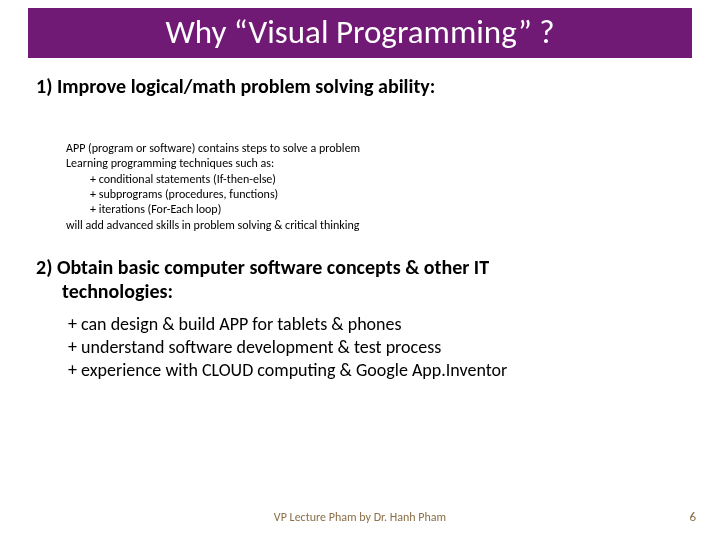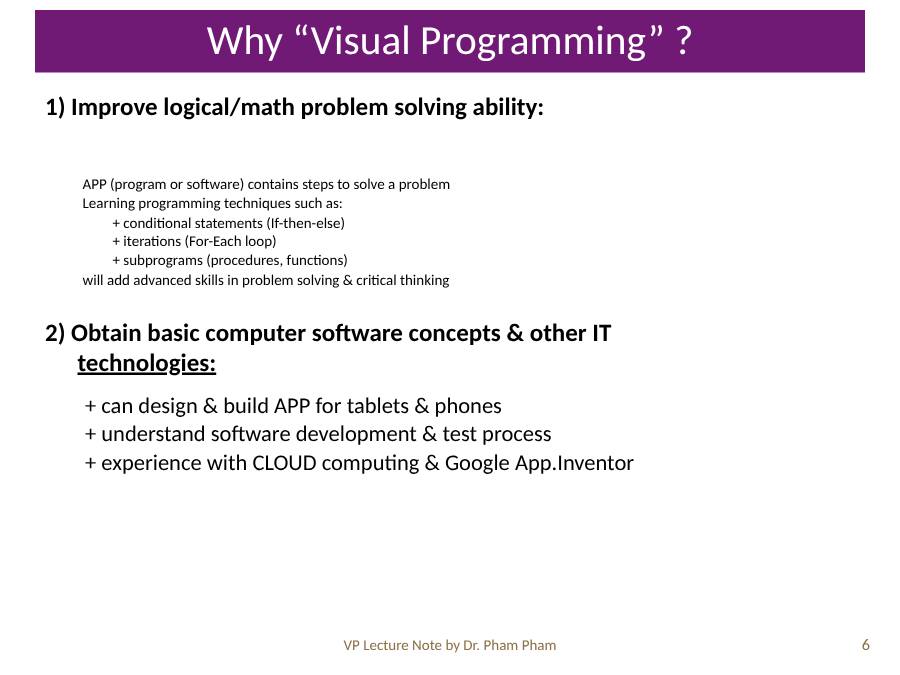--- a/index.html
+++ b/index.html
@@ -37,21 +37,21 @@
   }
   .sub-indent {
     padding-left: 24px;
   }
   .heading2 {
     font-weight: bold;
     font-size: 20px;
     line-height: 1.2;
     margin-bottom: 10px;
   }
-  .heading2 .indent-line { padding-left: 26px; display:block;text-decoration:underline; }
+  .heading2 .indent-line { padding-left: 26px; display:block; }
   .block2 {
     padding-left: 32px;
     font-size: 18px;
     line-height: 1.28;
   }
   .footer {
     position: absolute;
     bottom: 16px;
     left: 0;
     width: 720px;
@@ -73,32 +73,32 @@
 <div class="title-bar">Why “Visual Programming” ?</div>
 
 <div class="content">
 
   <div class="heading">1) Improve logical/math problem solving ability:</div>
   <div class="block1">
     <div>APP (program or software) contains steps to solve a problem</div>
     <div>Learning programming techniques such as:</div>
     <div class="sub-indent">
       <div>+ conditional statements (If-then-else)</div>
+      <div>+ subprograms (procedures, functions)</div>
       <div>+ iterations (For-Each loop)</div>
-      <div>+ subprograms (procedures, functions)</div>
     </div>
     <div>will add advanced skills in problem solving &amp; critical thinking</div>
   </div>
 
   <div class="heading2">
     <span>2) Obtain basic computer software concepts &amp; other IT</span>
     <span class="indent-line">technologies:</span>
   </div>
   <div class="block2">
     <div>+ can design &amp; build APP for tablets &amp; phones</div>
     <div>+ understand software development &amp; test process</div>
     <div>+ experience with CLOUD computing &amp; Google App.Inventor</div>
   </div>
 
 </div>
 
-<div class="footer">VP Lecture Note by Dr. Pham Pham</div>
+<div class="footer">VP Lecture Pham by Dr. Hanh Pham</div>
 <div class="page-num">6</div>
 
 </body></html>

